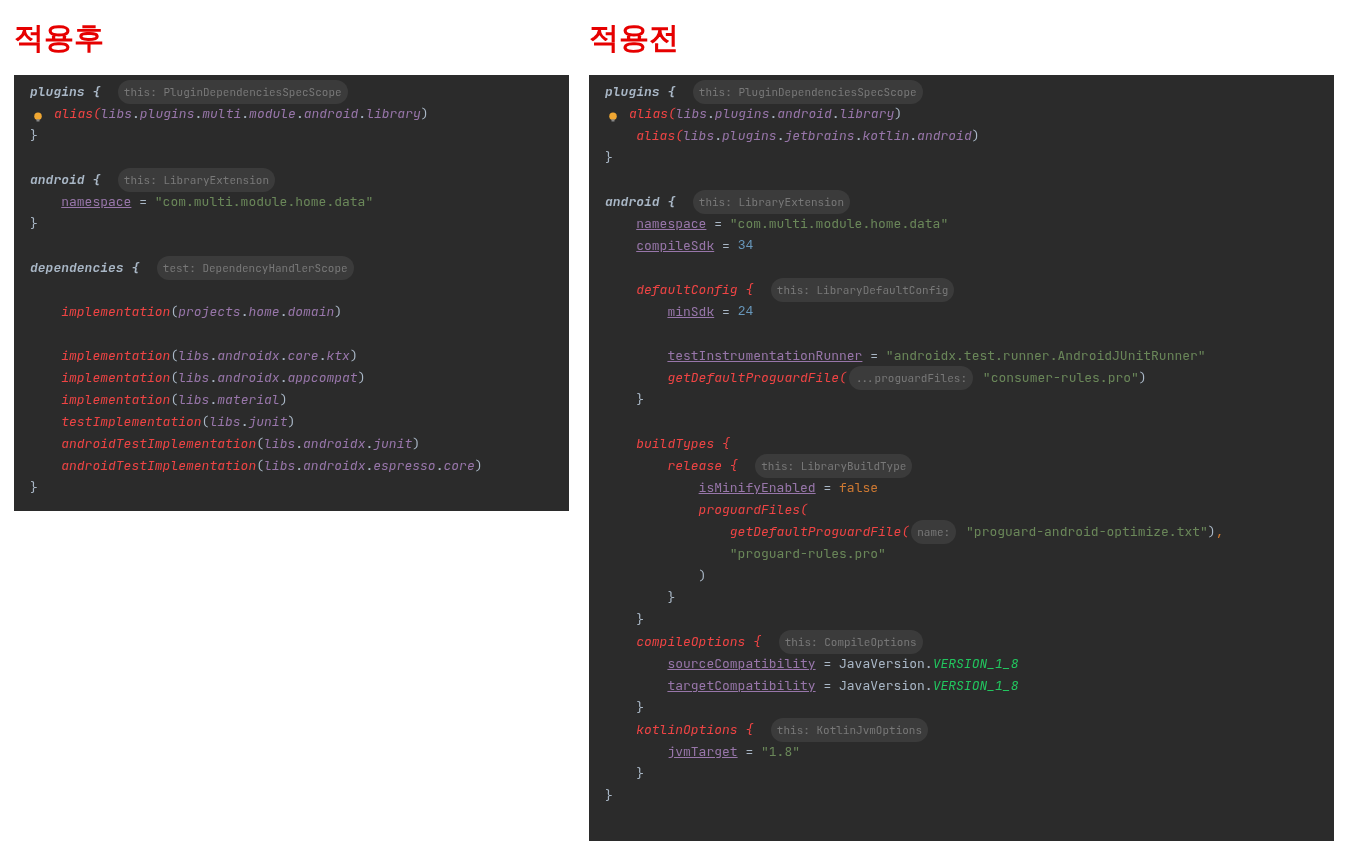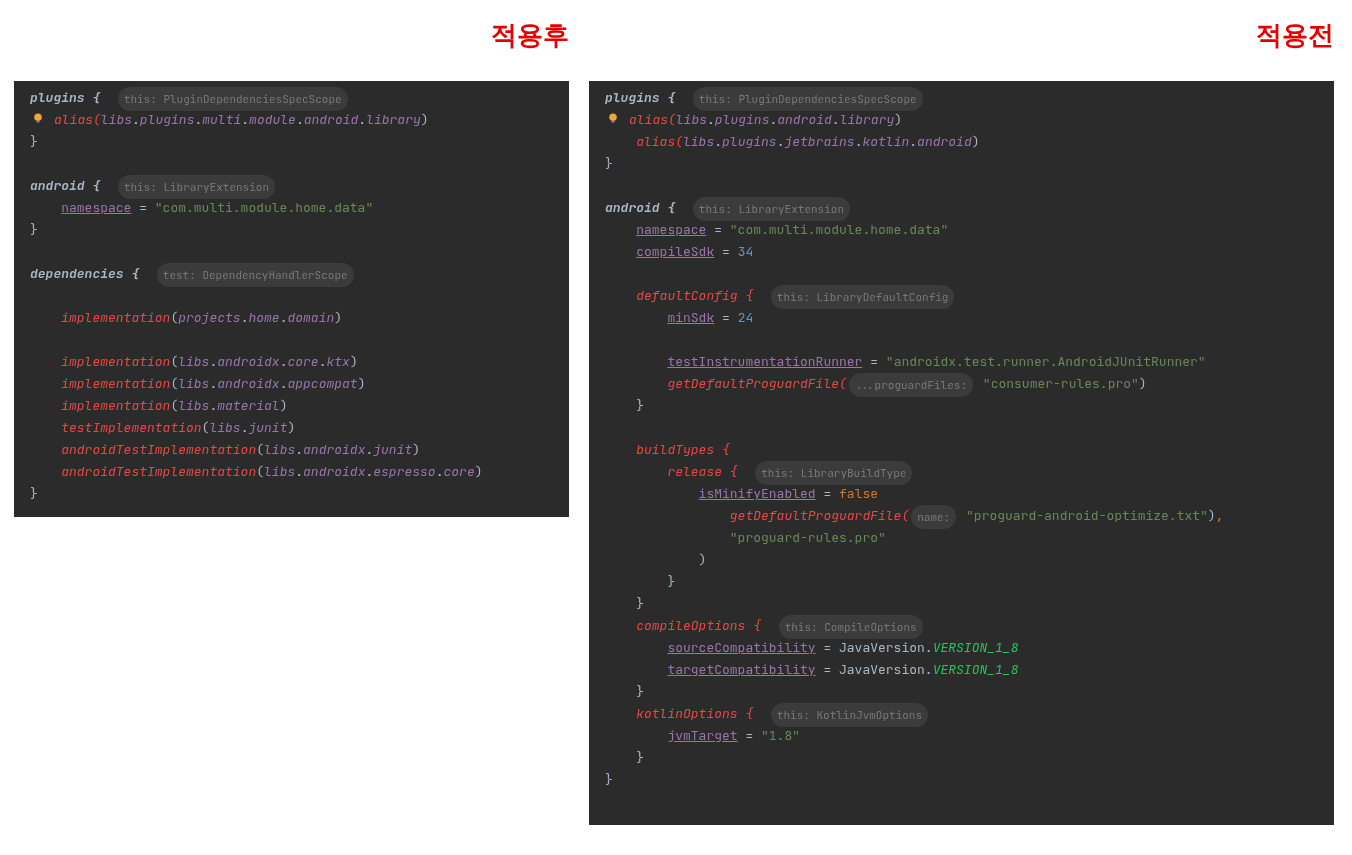--- a/index.html
+++ b/index.html
@@ -16,35 +16,35 @@
       padding: 0;
     }
     .panel {
       display: flex;
       flex-direction: column;
     }
     .panel-left { width: 555px; margin-left: 14px; }
     .panel-right { width: 745px; margin-left: 0; }
     .title {
       color: #e60000;
-      font-size: 26px;
+      font-size: 30px;
       font-weight: bold;
-      text-align: right;
-      padding: 18px 0 28px 0;
+      text-align: left;
+      padding: 18px 0 16px 0;
       font-family: 'Malgun Gothic', sans-serif;
     }
     .editor {
       background: #2b2b2b;
       padding: 6px 0 12px 0;
       line-height: 22px;
       overflow: hidden;
     }
     .line {
       display: flex;
-      align-items: flex-start;
+      align-items: center;
       height: 22px;
       white-space: pre;
       padding-left: 16px;
     }
     .gutter-icon {
       width: 16px;
       display: inline-flex;
       justify-content: center;
       margin-right: 8px;
     }
@@ -54,21 +54,21 @@
       display: inline-block;
     }
     .bulb svg { width: 12px; height: 12px; }
     
     .kw { color: #cc7832; }
     .fn-bold { color: #a9b7c6; font-weight: bold; font-style: italic; }
     .id { color: #9876aa; font-style: italic; }
     .punct { color: #a9b7c6; }
     .brace { color: #a9b7c6; }
     .str { color: #6a8759; }
-    .num { color: #6897bb; }
+    .num { color: #6897bb; font-family: Liberation Mono, monospace; }
     .const { color: #22c55e; font-style: italic; }
     .hint {
       background: #3b3b3b;
       color: #787878;
       font-size: 11px;
       padding: 1px 6px;
       border-radius: 12px;
       margin: 0 2px;
       font-style: normal;
     }
@@ -127,20 +127,21 @@
       <div class="line"><span>    </span><span class="fname">defaultConfig {</span><span>  </span><span class="hint">this: LibraryDefaultConfig</span></div>
       <div class="line"><span>        </span><span class="prop">minSdk</span><span class="punct"> = </span><span class="num">24</span></div>
       <div class="line"></div>
       <div class="line"><span>        </span><span class="prop">testInstrumentationRunner</span><span class="punct"> = </span><span class="str">"androidx.test.runner.AndroidJUnitRunner"</span></div>
       <div class="line"><span>        </span><span class="fname">getDefaultProguardFile(</span><span class="hint">...proguardFiles:</span><span> </span><span class="str">"consumer-rules.pro"</span><span class="punct">)</span></div>
       <div class="line"><span>    </span><span class="brace">}</span></div>
       <div class="line"></div>
       <div class="line"><span>    </span><span class="fname">buildTypes {</span><span>  </span></div>
       <div class="line"><span>        </span><span class="fname">release {</span><span>  </span><span class="hint">this: LibraryBuildType</span></div>
       <div class="line"><span>            </span><span class="prop">isMinifyEnabled</span><span class="punct"> = </span><span class="kw">false</span></div>
+      <div class="line"><span>            </span><span class="fname">proguardFiles(</span></div>
       <div class="line"><span>                </span><span class="fname">getDefaultProguardFile(</span><span class="hint">name:</span><span> </span><span class="str">"proguard-android-optimize.txt"</span><span class="punct">)</span><span class="kw">,</span></div>
       <div class="line"><span>                </span><span class="str">"proguard-rules.pro"</span></div>
       <div class="line"><span>            </span><span class="punct">)</span></div>
       <div class="line"><span>        </span><span class="brace">}</span></div>
       <div class="line"><span>    </span><span class="brace">}</span></div>
       <div class="line"><span>    </span><span class="fname">compileOptions {</span><span>  </span><span class="hint">this: CompileOptions</span></div>
       <div class="line"><span>        </span><span class="prop">sourceCompatibility</span><span class="punct"> = </span><span class="type">JavaVersion</span><span class="punct">.</span><span class="const">VERSION_1_8</span></div>
       <div class="line"><span>        </span><span class="prop">targetCompatibility</span><span class="punct"> = </span><span class="type">JavaVersion</span><span class="punct">.</span><span class="const">VERSION_1_8</span></div>
       <div class="line"><span>    </span><span class="brace">}</span></div>
       <div class="line"><span>    </span><span class="fname">kotlinOptions {</span><span>  </span><span class="hint">this: KotlinJvmOptions</span></div>

